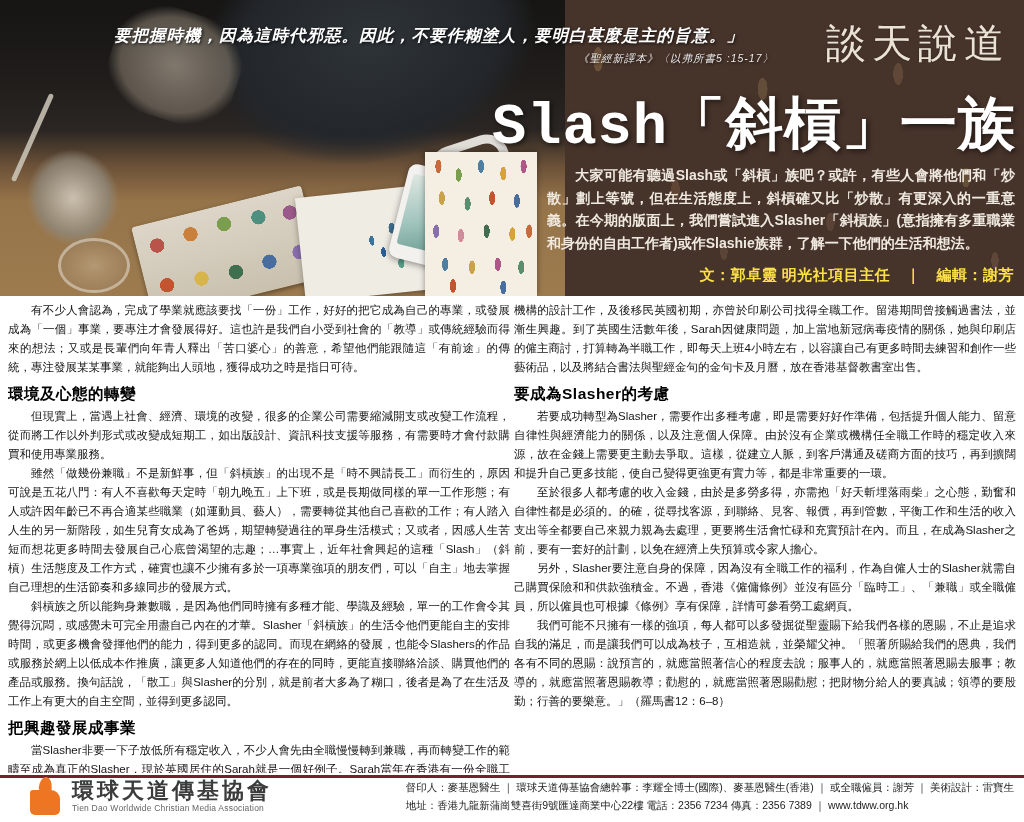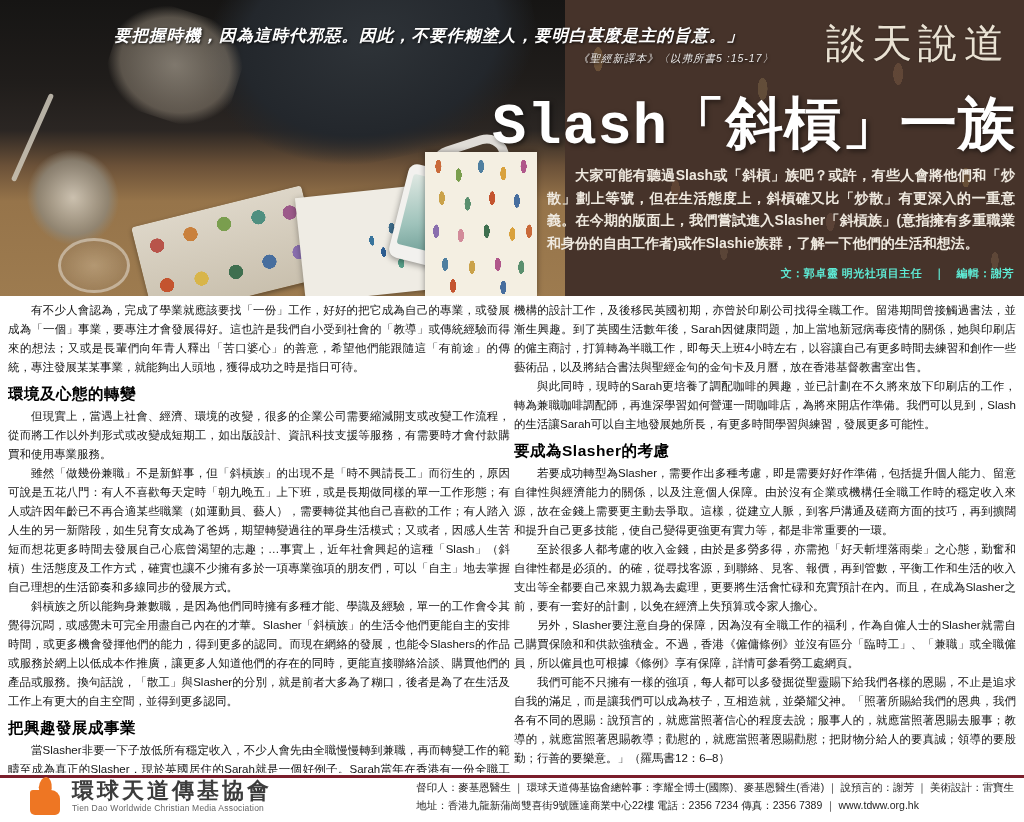--- a/index.html
+++ b/index.html
@@ -76,21 +76,21 @@
       radial-gradient(5px 11px at 93% 55%, #c96a3a 60%, transparent 62%),
       radial-gradient(5px 11px at 18% 78%, #4f7fa0 60%, transparent 62%),
       radial-gradient(5px 11px at 42% 80%, #caa24a 60%, transparent 62%),
       radial-gradient(5px 11px at 65% 78%, #b0578a 60%, transparent 62%),
       radial-gradient(5px 11px at 86% 80%, #5a8f6e 60%, transparent 62%),
       radial-gradient(5px 11px at 25% 93%, #c4542f 60%, transparent 62%),
       radial-gradient(5px 11px at 70% 94%, #476e9e 60%, transparent 62%),
       #f4efe2; }
   .hero-intro { position:absolute; left:547px; top:164px; width:468px; z-index:5; color:#efe9df; font-weight:bold;
     font-size:14px; line-height:22.5px; text-align:justify; text-indent:2em; }
-  .hero-byline { position:absolute; right:10px; top:266px; z-index:5; color:#5eead4; font-weight:bold; font-size:11px; letter-spacing:.5px; }
+  .hero-byline { position:absolute; right:10px; top:266px; z-index:5; color:#fde047; font-weight:bold; font-size:15px; letter-spacing:.5px; }
 
   
   .main { position:absolute; left:8px; top:301px; width:1008px; height:472px; display:flex; gap:4px; overflow:hidden; }
   .col { flex:1; text-align:justify; color:#141414; font-size:11.5px; line-height:19px; }
   .body-p { text-indent:2em; }
   .body-p.noindent { text-indent:0; }
   .col h2 { font-size:15.5px; line-height:20px; margin:7px 0 3px; color:#000; letter-spacing:.5px; }
 
   
   .footer-rule { position:absolute; left:0; top:775px; width:1024px; height:3px; background:#7a1e2b; }
@@ -142,21 +142,20 @@
       <p class="body-p">有不少人會認為，完成了學業就應該要找「一份」工作，好好的把它成為自己的專業，或發展成為「一個」事業，要專注才會發展得好。這也許是我們自小受到社會的「教導」或傳統經驗而得來的想法；又或是長輩們向年青人釋出「苦口婆心」的善意，希望他們能跟隨這「有前途」的傳統，專注發展某某事業，就能夠出人頭地，獲得成功之時是指日可待。</p>
       <h2>環境及心態的轉變</h2>
       <p class="body-p">但現實上，當遇上社會、經濟、環境的改變，很多的企業公司需要縮減開支或改變工作流程，從而將工作以外判形式或改變成短期工，如出版設計、資訊科技支援等服務，有需要時才會付款購買和使用專業服務。</p>
       <p class="body-p">雖然「做幾份兼職」不是新鮮事，但「斜槓族」的出現不是「時不興請長工」而衍生的，原因可說是五花八門：有人不喜歡每天定時「朝九晚五」上下班，或是長期做同樣的單一工作形態；有人或許因年齡已不再合適某些職業（如運動員、藝人），需要轉從其他自己喜歡的工作；有人踏入人生的另一新階段，如生兒育女成為了爸媽，期望轉變過往的單身生活模式；又或者，因感人生苦短而想花更多時間去發展自己心底曾渴望的志趣；…事實上，近年社會興起的這種「Slash」（斜槓）生活態度及工作方式，確實也讓不少擁有多於一項專業強項的朋友們，可以「自主」地去掌握自己理想的生活節奏和多線同步的發展方式。</p>
       <p class="body-p">斜槓族之所以能夠身兼數職，是因為他們同時擁有多種才能、學識及經驗，單一的工作會令其覺得沉悶，或感覺未可完全用盡自己內在的才華。Slasher「斜槓族」的生活令他們更能自主的安排時間，或更多機會發揮他們的能力，得到更多的認同。而現在網絡的發展，也能令Slashers的作品或服務於網上以低成本作推廣，讓更多人知道他們的存在的同時，更能直接聯絡洽談、購買他們的產品或服務。換句話說，「散工」與Slasher的分別，就是前者大多為了糊口，後者是為了在生活及工作上有更大的自主空間，並得到更多認同。</p>
       <h2>把興趣發展成事業</h2>
       <p class="body-p">當Slasher非要一下子放低所有穩定收入，不少人會先由全職慢慢轉到兼職，再而轉變工作的範疇至成為真正的Slasher，現於英國居住的Sarah就是一個好例子。Sarah當年在香港有一份全職工作，從事</p>
     </div>
     <div class="col">
       <p class="body-p noindent">機構的設計工作，及後移民英國初期，亦曾於印刷公司找得全職工作。留港期間曾接觸過書法，並漸生興趣。到了英國生活數年後，Sarah因健康問題，加上當地新冠病毒疫情的關係，她與印刷店的僱主商討，打算轉為半職工作，即每天上班4小時左右，以容讓自己有更多時間去練習和創作一些藝術品，以及將結合書法與聖經金句的金句卡及月曆，放在香港基督教書室出售。</p>
-      <p class="body-p">與此同時，現時的Sarah更培養了調配咖啡的興趣，並已計劃在不久將來放下印刷店的工作，轉為兼職咖啡調配師，再進深學習如何營運一間咖啡店，為將來開店作準備。我們可以見到，Slash的生活讓Sarah可以自主地發展她所長，有更多時間學習與練習，發展更多可能性。</p>
       <h2>要成為Slasher的考慮</h2>
       <p class="body-p">若要成功轉型為Slasher，需要作出多種考慮，即是需要好好作準備，包括提升個人能力、留意自律性與經濟能力的關係，以及注意個人保障。由於沒有企業或機構任全職工作時的穩定收入來源，故在金錢上需要更主動去爭取。這樣，從建立人脈，到客戶溝通及磋商方面的技巧，再到擴闊和提升自己更多技能，使自己變得更強更有實力等，都是非常重要的一環。</p>
       <p class="body-p">至於很多人都考慮的收入金錢，由於是多勞多得，亦需抱「好天斬埋落雨柴」之心態，勤奮和自律性都是必須的。的確，從尋找客源，到聯絡、見客、報價，再到管數，平衡工作和生活的收入支出等全都要自己來親力親為去處理，更要將生活會忙碌和充實預計在內。而且，在成為Slasher之前，要有一套好的計劃，以免在經濟上失預算或令家人擔心。</p>
       <p class="body-p">另外，Slasher要注意自身的保障，因為沒有全職工作的福利，作為自僱人士的Slasher就需自己購買保險和和供款強積金。不過，香港《僱傭條例》並沒有區分「臨時工」、「兼職」或全職僱員，所以僱員也可根據《條例》享有保障，詳情可參看勞工處網頁。</p>
       <p class="body-p">我們可能不只擁有一樣的強項，每人都可以多發掘從聖靈賜下給我們各樣的恩賜，不止是追求自我的滿足，而是讓我們可以成為枝子，互相造就，並榮耀父神。「照著所賜給我們的恩典，我們各有不同的恩賜：說預言的，就應當照著信心的程度去說；服事人的，就應當照著恩賜去服事；教導的，就應當照著恩賜教導；勸慰的，就應當照著恩賜勸慰；把財物分給人的要真誠；領導的要殷勤；行善的要樂意。」（羅馬書12：6–8）</p>
 
     </div>
   </div>
 
   <div class="footer-rule"></div>
@@ -165,18 +164,18 @@
       <div class="flame">
         <div class="flame-tip"></div>
         <div class="flame-body"></div>
       </div>
       <div class="org-names">
         <div class="org-zh">環球天道傳基協會</div>
         <div class="org-en">Tien Dao Worldwide Christian Media Association</div>
       </div>
     </div>
     <div class="contact">
-      <div>督印人：麥基恩醫生 ｜ 環球天道傳基協會總幹事：李耀全博士(國際)、麥基恩醫生(香港) ｜ 說預言的：謝芳 ｜ 美術設計：雷寶生</div>
+      <div>督印人：麥基恩醫生 ｜ 環球天道傳基協會總幹事：李耀全博士(國際)、麥基恩醫生(香港) ｜ 或全職僱員：謝芳 ｜ 美術設計：雷寶生</div>
       <div>地址：香港九龍新蒲崗雙喜街9號匯達商業中心22樓 電話：2356 7234 傳真：2356 7389 ｜ www.tdww.org.hk</div>
     </div>
   </div>
 
 </div>
 
 </body></html>

